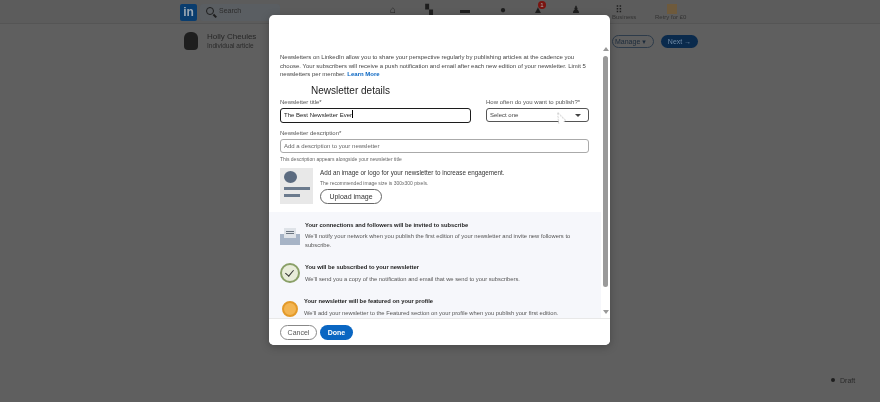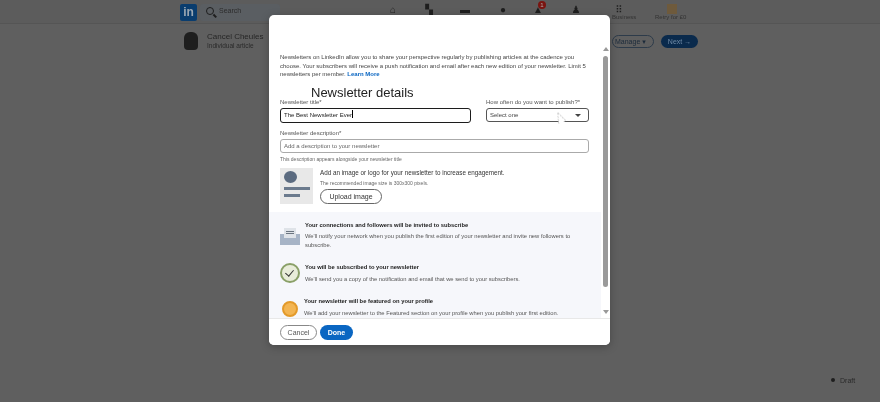--- a/index.html
+++ b/index.html
@@ -32,21 +32,21 @@
   .modal-header { position: absolute; left: 0; top: 0; width: 100%; height: 29px; border-bottom: 1px solid #e8e8e8; }
   .modal-title { position: absolute; left: 11px; top: 8px; font-size: 10px; color: #222; }
   .close-btn { position: absolute; right: 9px; top: 7px; width: 12px; height: 12px; cursor: pointer; }
   .close-btn::before, .close-btn::after { content: ""; position: absolute; left: 5px; top: 0; width: 1.3px; height: 12px; background: #555; }
   .close-btn::before { transform: rotate(45deg); }
   .close-btn::after { transform: rotate(-45deg); }
 
   .modal-body { position: absolute; left: 0; top: 29px; width: 332px; height: 274px; overflow: hidden; }
   .intro { position: absolute; left: 11px; top: 9px; width: 310px; font-size: 6px; line-height: 8.5px; color: #444; }
   .intro a { color: #0a66c2; font-weight: bold; text-decoration: none; }
-  .section-title { position: absolute; left: 11px; top: 41px; font-size: 13px; color: #222; padding-left: 31px; }
+  .section-title { position: absolute; left: 11px; top: 41px; font-size: 10px; color: #222; padding-left: 31px; }
   .lbl { position: absolute; font-size: 6px; color: #555; }
   .title-input { position: absolute; left: 11px; top: 64px; width: 191px; height: 15px; border: 1.3px solid #1c1c1c; border-radius: 3px; font-size: 6px; padding-left: 3px; line-height: 12px; color: #222; }
   .title-input .caret { display: inline-block; width: 0.8px; height: 8px; background: #000; vertical-align: -1px; }
   .freq-select { position: absolute; left: 217px; top: 64px; width: 103px; height: 14px; border: 1px solid #555; border-radius: 3px; font-size: 6px; padding-left: 3px; line-height: 12px; color: #444; }
   .freq-select .arrow { position: absolute; right: 7px; top: 5px; width: 0; height: 0; border-left: 3px solid transparent; border-right: 3px solid transparent; border-top: 3px solid #444; }
   .cursor { position: absolute; left: 287px; top: 68px; width: 0; height: 0; border-left: 4px solid transparent; border-right: 4px solid transparent; border-bottom: 11px solid #fff; transform: rotate(-25deg); filter: drop-shadow(0 0 0.6px #444); }
   .desc-input { position: absolute; left: 11px; top: 95px; width: 309px; height: 14px; border: 1px solid #aaa; border-radius: 3px; font-size: 6px; padding-left: 3px; line-height: 12px; color: #666; }
   .hint { position: absolute; left: 11px; top: 112px; font-size: 5px; color: #666; }
 
   .img-placeholder { position: absolute; left: 11px; top: 124px; width: 33px; height: 36px; background: #e8e8e8; }
@@ -93,21 +93,21 @@
   <span class="nav-icon" style="left:532px">▲</span>
   <span class="badge">1</span>
   <span class="nav-icon" style="left:570px">♟</span>
   <span class="nav-icon" style="left:613px">⠿</span>
   <span class="biz">Business</span>
   <span class="premium-icon"></span>
   <span class="premium-text">Retry for £0</span>
 </div>
 
 <div class="profile-avatar"></div>
-<div class="profile-name">Cancel Cheules</div>
+<div class="profile-name">Holly Cheules</div>
 <div class="profile-sub">Individual article</div>
 <div class="manage-btn"><span>Manage</span> ▾</div>
 <div class="next-btn">Next →</div>
 <div class="draft">Draft</div>
 
 <div class="modal">
 
   <div class="modal-body">
     <div class="intro">
       <span>Newsletters on LinkedIn allow you to share your perspective regularly by publishing articles at the cadence you choose. Your subscribers will receive a push notification and email after each new edition of your newsletter. Limit 5 newsletters per member. </span><a>Learn More</a>

